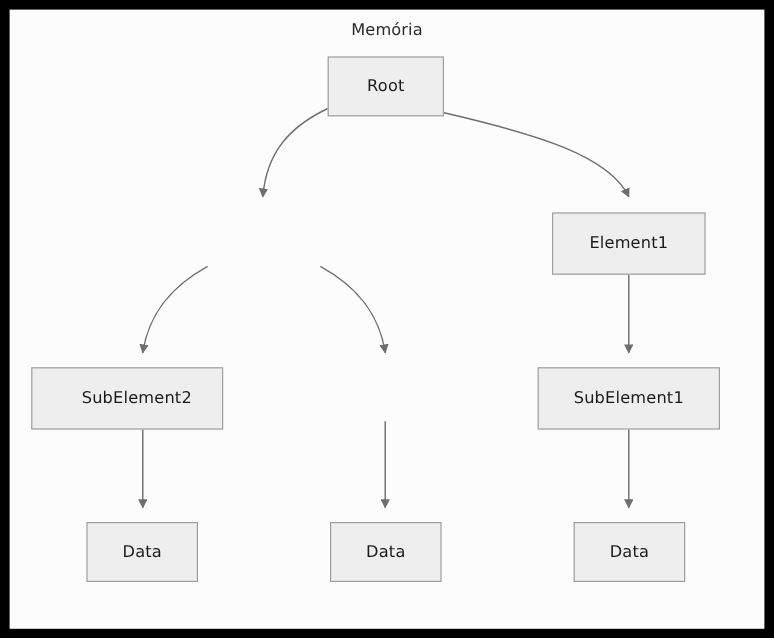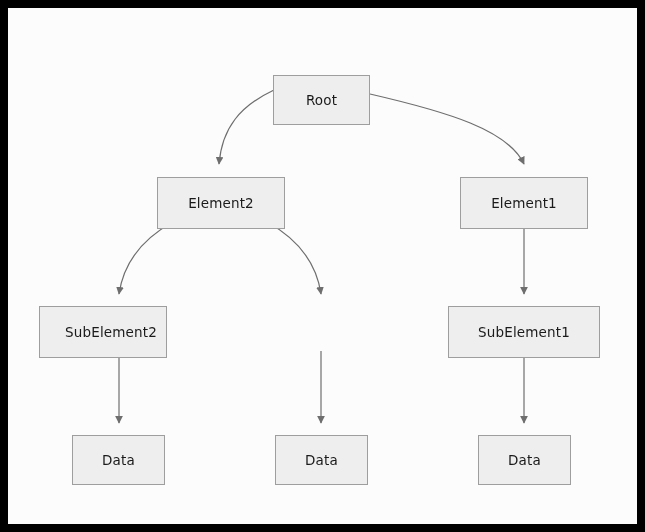--- a/index.html
+++ b/index.html
@@ -46,20 +46,21 @@
     color: #1a1a1a;
     letter-spacing: 0.15px;
     white-space: nowrap;
   }
 </style>
 </head>
 <body>
 
 <div id="canvas">
 
+  <div id="diagram-title">Memória</div>
 
   <svg id="edge-layer" viewBox="0 0 629 516" xmlns="http://www.w3.org/2000/svg">
     <defs>
       <marker id="arrowhead" viewBox="0 0 10 10" refX="9" refY="5" markerWidth="6.5" markerHeight="6.5" orient="auto-start-reverse">
         <path d="M 0 0 L 10 5 L 0 10 z" fill="#6e6e6e"></path>
       </marker>
     </defs>
 
     <path d="M 266 82 C 232 98, 214 120, 211 156" fill="none" stroke="#6e6e6e" stroke-width="1.2" marker-end="url(#arrowhead)"></path>
 
@@ -71,30 +72,27 @@
 
     <path d="M 516 214 L 516 286" fill="none" stroke="#6e6e6e" stroke-width="1.2" marker-end="url(#arrowhead)"></path>
 
     <path d="M 111 343 L 111 415" fill="none" stroke="#6e6e6e" stroke-width="1.2" marker-end="url(#arrowhead)"></path>
 
     <path d="M 313 343 L 313 415" fill="none" stroke="#6e6e6e" stroke-width="1.2" marker-end="url(#arrowhead)"></path>
 
     <path d="M 516 343 L 516 415" fill="none" stroke="#6e6e6e" stroke-width="1.2" marker-end="url(#arrowhead)"></path>
   </svg>
 
-  <div class="node" id="node-root" style="left: 265px; top: 39px; width: 97px; height: 50px; margin-top: 28px;">
+  <div class="node" id="node-root" style="left: 265px; top: 39px; width: 97px; height: 50px;">
     <span>Root</span>
-  </div>
-  <div class="node" id="node-element2" style="left: 149px; top: 169px; width: 128px; height: 52px;">
-    <span>Element2</span>
   </div>
   <div class="node" id="node-element1" style="left: 452px; top: 169px; width: 128px; height: 52px; align-items: center;">
     <span>Element1</span>
   </div>
-  <div class="node" id="node-subelement2" style="left: 31px; top: 298px; width: 128px; height: 52px; padding-left: 16px;">
+  <div class="node" id="node-subelement2" style="left: 18px; top: 298px; width: 160px; height: 52px; padding-left: 16px;">
     <span>SubElement2</span>
   </div>
   <div class="node" id="node-subelement1" style="left: 440px; top: 298px; width: 152px; height: 52px; justify-content: center;">
     <span>SubElement1</span>
   </div>
   <div class="node" id="node-data2" style="left: 64px; top: 427px; width: 93px; height: 50px;">
     <span>Data</span>
   </div>
   <div class="node" id="node-data3" style="left: 267px; top: 427px; width: 93px; height: 50px;">
     <span>Data</span>

